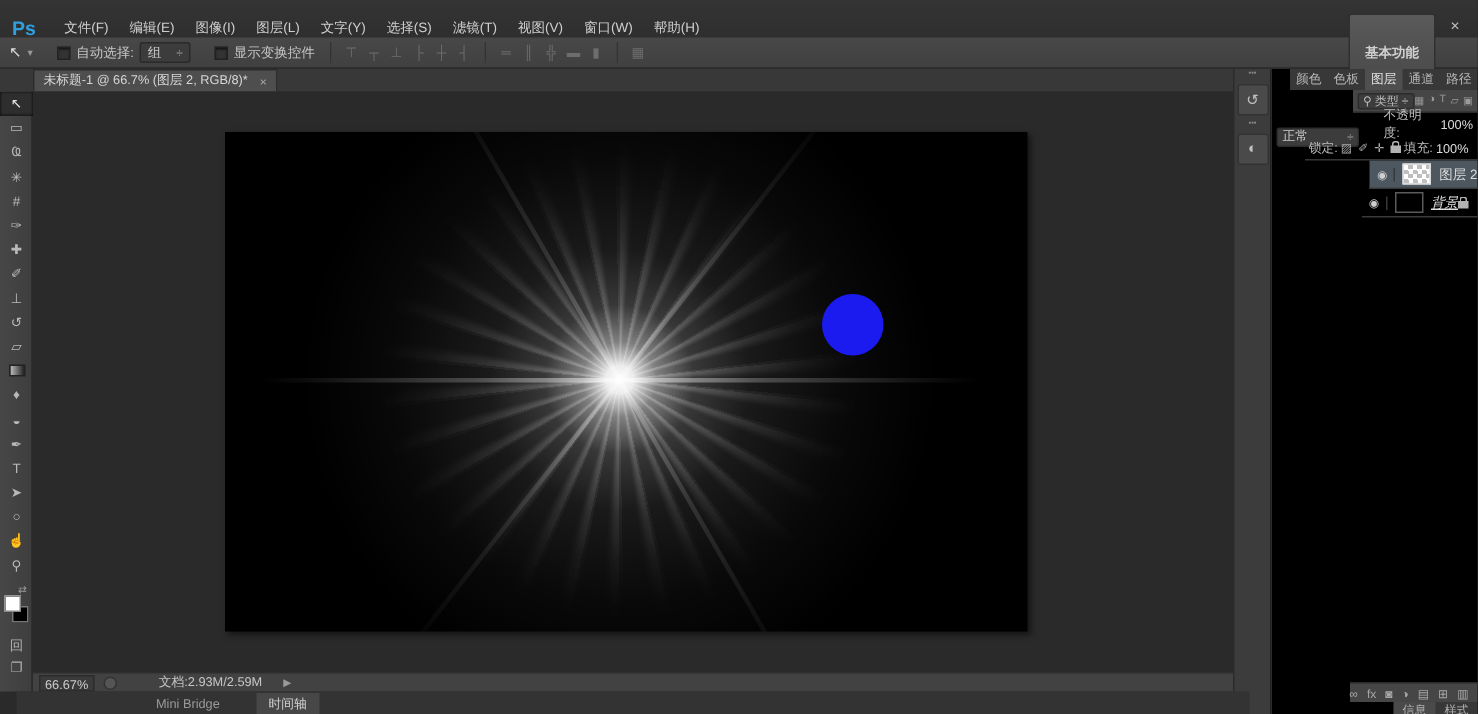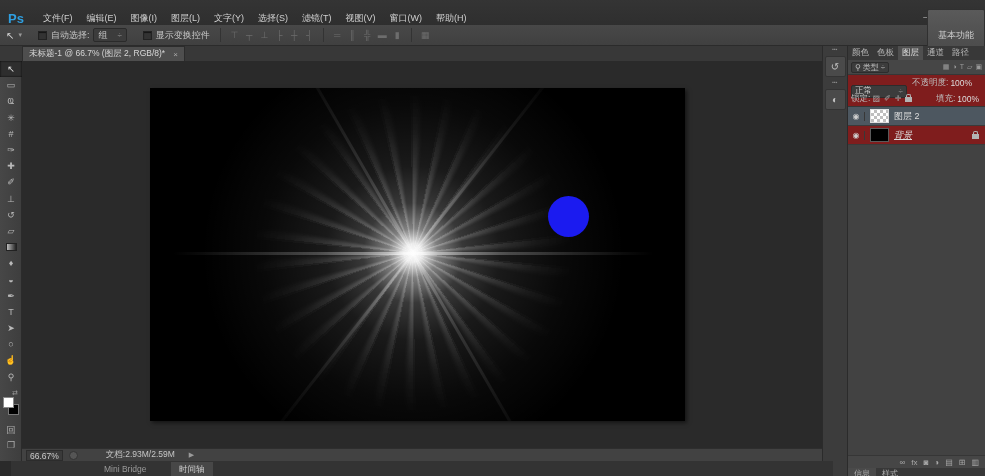--- a/index.html
+++ b/index.html
@@ -22,22 +22,22 @@
   .opt-toolico { margin:0 4px 0 6px; font-size:10px; color:#ddd; }
   .opt-caret { font-size:7px; color:#999; margin-right:8px; }
   .checkbox { width:9px; height:9px; background:#333; border:1px solid #222;
     box-shadow:inset 0 1px 1px rgba(0,0,0,.6); margin:0 4px 0 8px; }
   .opt-label { color:#c6c6c6; margin-right:4px; }
   .opt-select { background:#3c3c3c; border:1px solid #2a2a2a; border-radius:2px;
     height:14px; display:flex; align-items:center; padding:0 4px; margin-right:8px; color:#ccc; }
   .opt-select .dd { margin-left:10px; color:#999; font-size:8px; }
   .vsep { width:1px; height:14px; background:#565656; border-right:1px solid #333; margin:0 6px; }
   .align-ico { color:#6d6d6d; font-size:9px; width:15px; text-align:center; }
-  #workspace-btn { margin-left:auto; margin-right:0; background:linear-gradient(#5a5a5a,#474747);
-    border:1px solid #303030; border-radius:2px; font-size:9px; color:#d0d0d0; padding:19px 10px; }
+  #workspace-btn { margin-left:auto; margin-right:28px; background:linear-gradient(#5a5a5a,#474747);
+    border:1px solid #303030; border-radius:2px; font-size:9px; color:#d0d0d0; padding:19px 10px;font-weight:bold; }
 
   
   #tabbar { position:absolute; left:0; top:46px; width:822px; height:15px; background:#383838; }
   #doc-tab { position:absolute; left:22px; top:0; height:15px; background:#4e4e4e;
     border:1px solid #2c2c2c; border-bottom:none; display:flex; align-items:center;
     padding:0 6px; font-size:8.5px; color:#d6d6d6; }
   #doc-tab .close { margin-left:8px; color:#aaa; font-size:8px; }
 
   
   #toolbar { position:absolute; left:0; top:61px; width:22px; height:400px;
@@ -77,34 +77,34 @@
   
   #strip { position:absolute; left:822px; top:46px; width:25px; height:430px;
     background:#3c3c3c; border-left:1px solid #2b2b2b; }
   .strip-btn { width:21px; height:21px; margin:4px auto 2px; background:#4a4a4a;
     border:1px solid #333; border-radius:2px; display:flex; align-items:center;
     justify-content:center; color:#c0c0c0; font-size:10px; }
   .strip-label { font-size:5px; color:#8a8a8a; text-align:center; line-height:6px; overflow:hidden; height:6px; }
 
   
   #panels { position:absolute; left:847px; top:46px; width:138px; height:430px;
-    background:#7f1d1d; border-left:1px solid #2b2b2b; display:flex; flex-direction:column; }
+    background:#000000; border-left:1px solid #2b2b2b; display:flex; flex-direction:column;align-items:flex-end; }
   #panel-tabs { height:14px; background:#383838; display:flex; font-size:8.5px; }
   .ptab { padding:1px 4px 0; color:#b5b5b5; }
   .ptab.active { background:#4f4f4f; color:#e0e0e0; }
   #filter-row { height:15px; display:flex; align-items:center; border-bottom:1px solid #363636;
     font-size:8px; padding:0 3px; background:#464646; }
   .filter-dd { display:flex; align-items:center; background:#3c3c3c; border:1px solid #2c2c2c;
     border-radius:2px; height:11px; padding:0 3px; color:#bbb; }
   .filter-icons { margin-left:auto; display:flex; gap:3px; color:#9a9a9a; font-size:7px; }
   #blend-row { height:16px; display:flex; align-items:center; font-size:8.5px; padding:0 3px; }
   #blend-select { width:56px; height:13px; background:#3c3c3c; border:1px solid #2c2c2c;
     border-radius:2px; display:flex; align-items:center; padding:0 3px; color:#ccc;margin-top:16px; }
   #blend-select .dd { margin-left:auto; font-size:8px; color:#999; }
-  .plabel { color:#bdbdbd; margin-left:5px; }
+  .plabel { color:#bdbdbd; margin-left:16px; }
   .pvalue { color:#ddd; margin-left:2px; }
   #lock-row { height:16px; display:flex; align-items:center; font-size:8.5px; padding:0 3px;
     border-bottom:1px solid #363636; }
   .lock-ico { font-size:8px; color:#a8a8a8; margin:0 2px; }
   .lockico { position:relative; width:7px; height:5px; background:#b3b3b3; margin:2px 2px 0 2px; }
   .lockico:before { content:""; position:absolute; left:1px; top:-3px; width:3px; height:3px;
     border:1px solid #b3b3b3; border-bottom:none; border-radius:2px 2px 0 0; }
   .layer-row { height:19px; display:flex; align-items:center; border-bottom:1px solid #3a3a3a; font-size:9px; }
   .layer-row.selected { background:#4d5760; }
   .eye-cell { width:17px; text-align:center; color:#cfcfcf; font-size:8px; border-right:1px solid #383838; }

